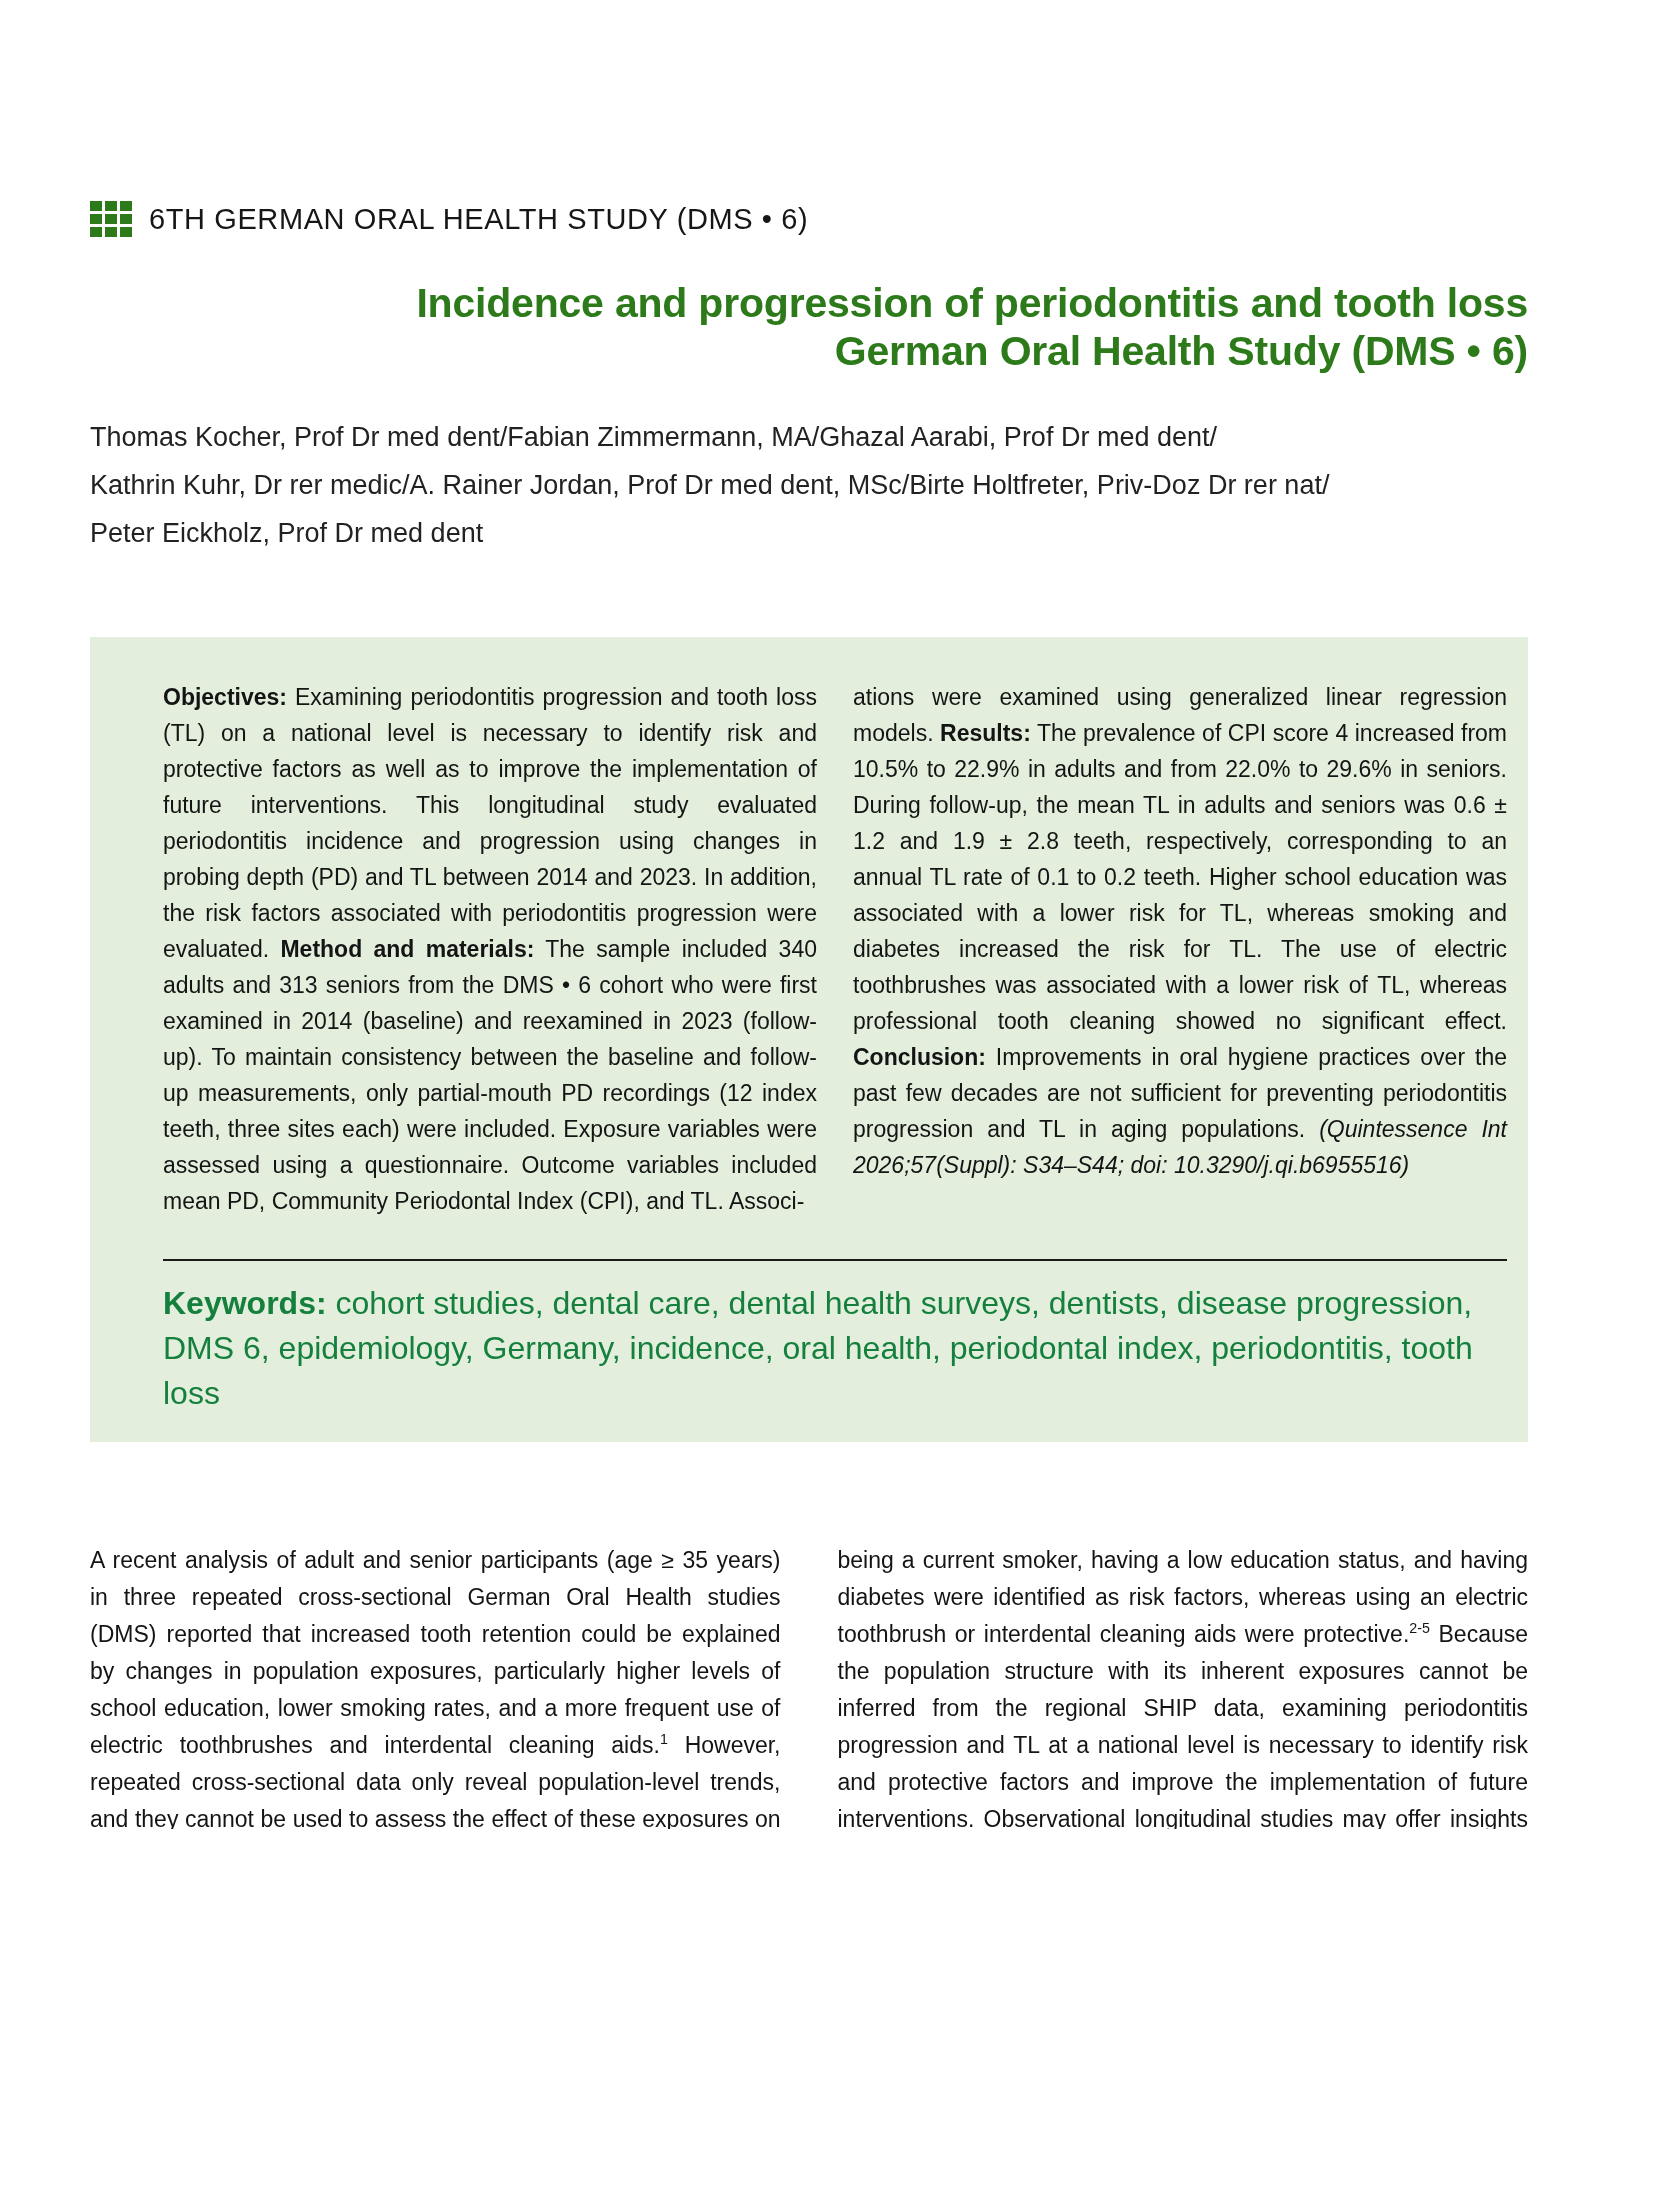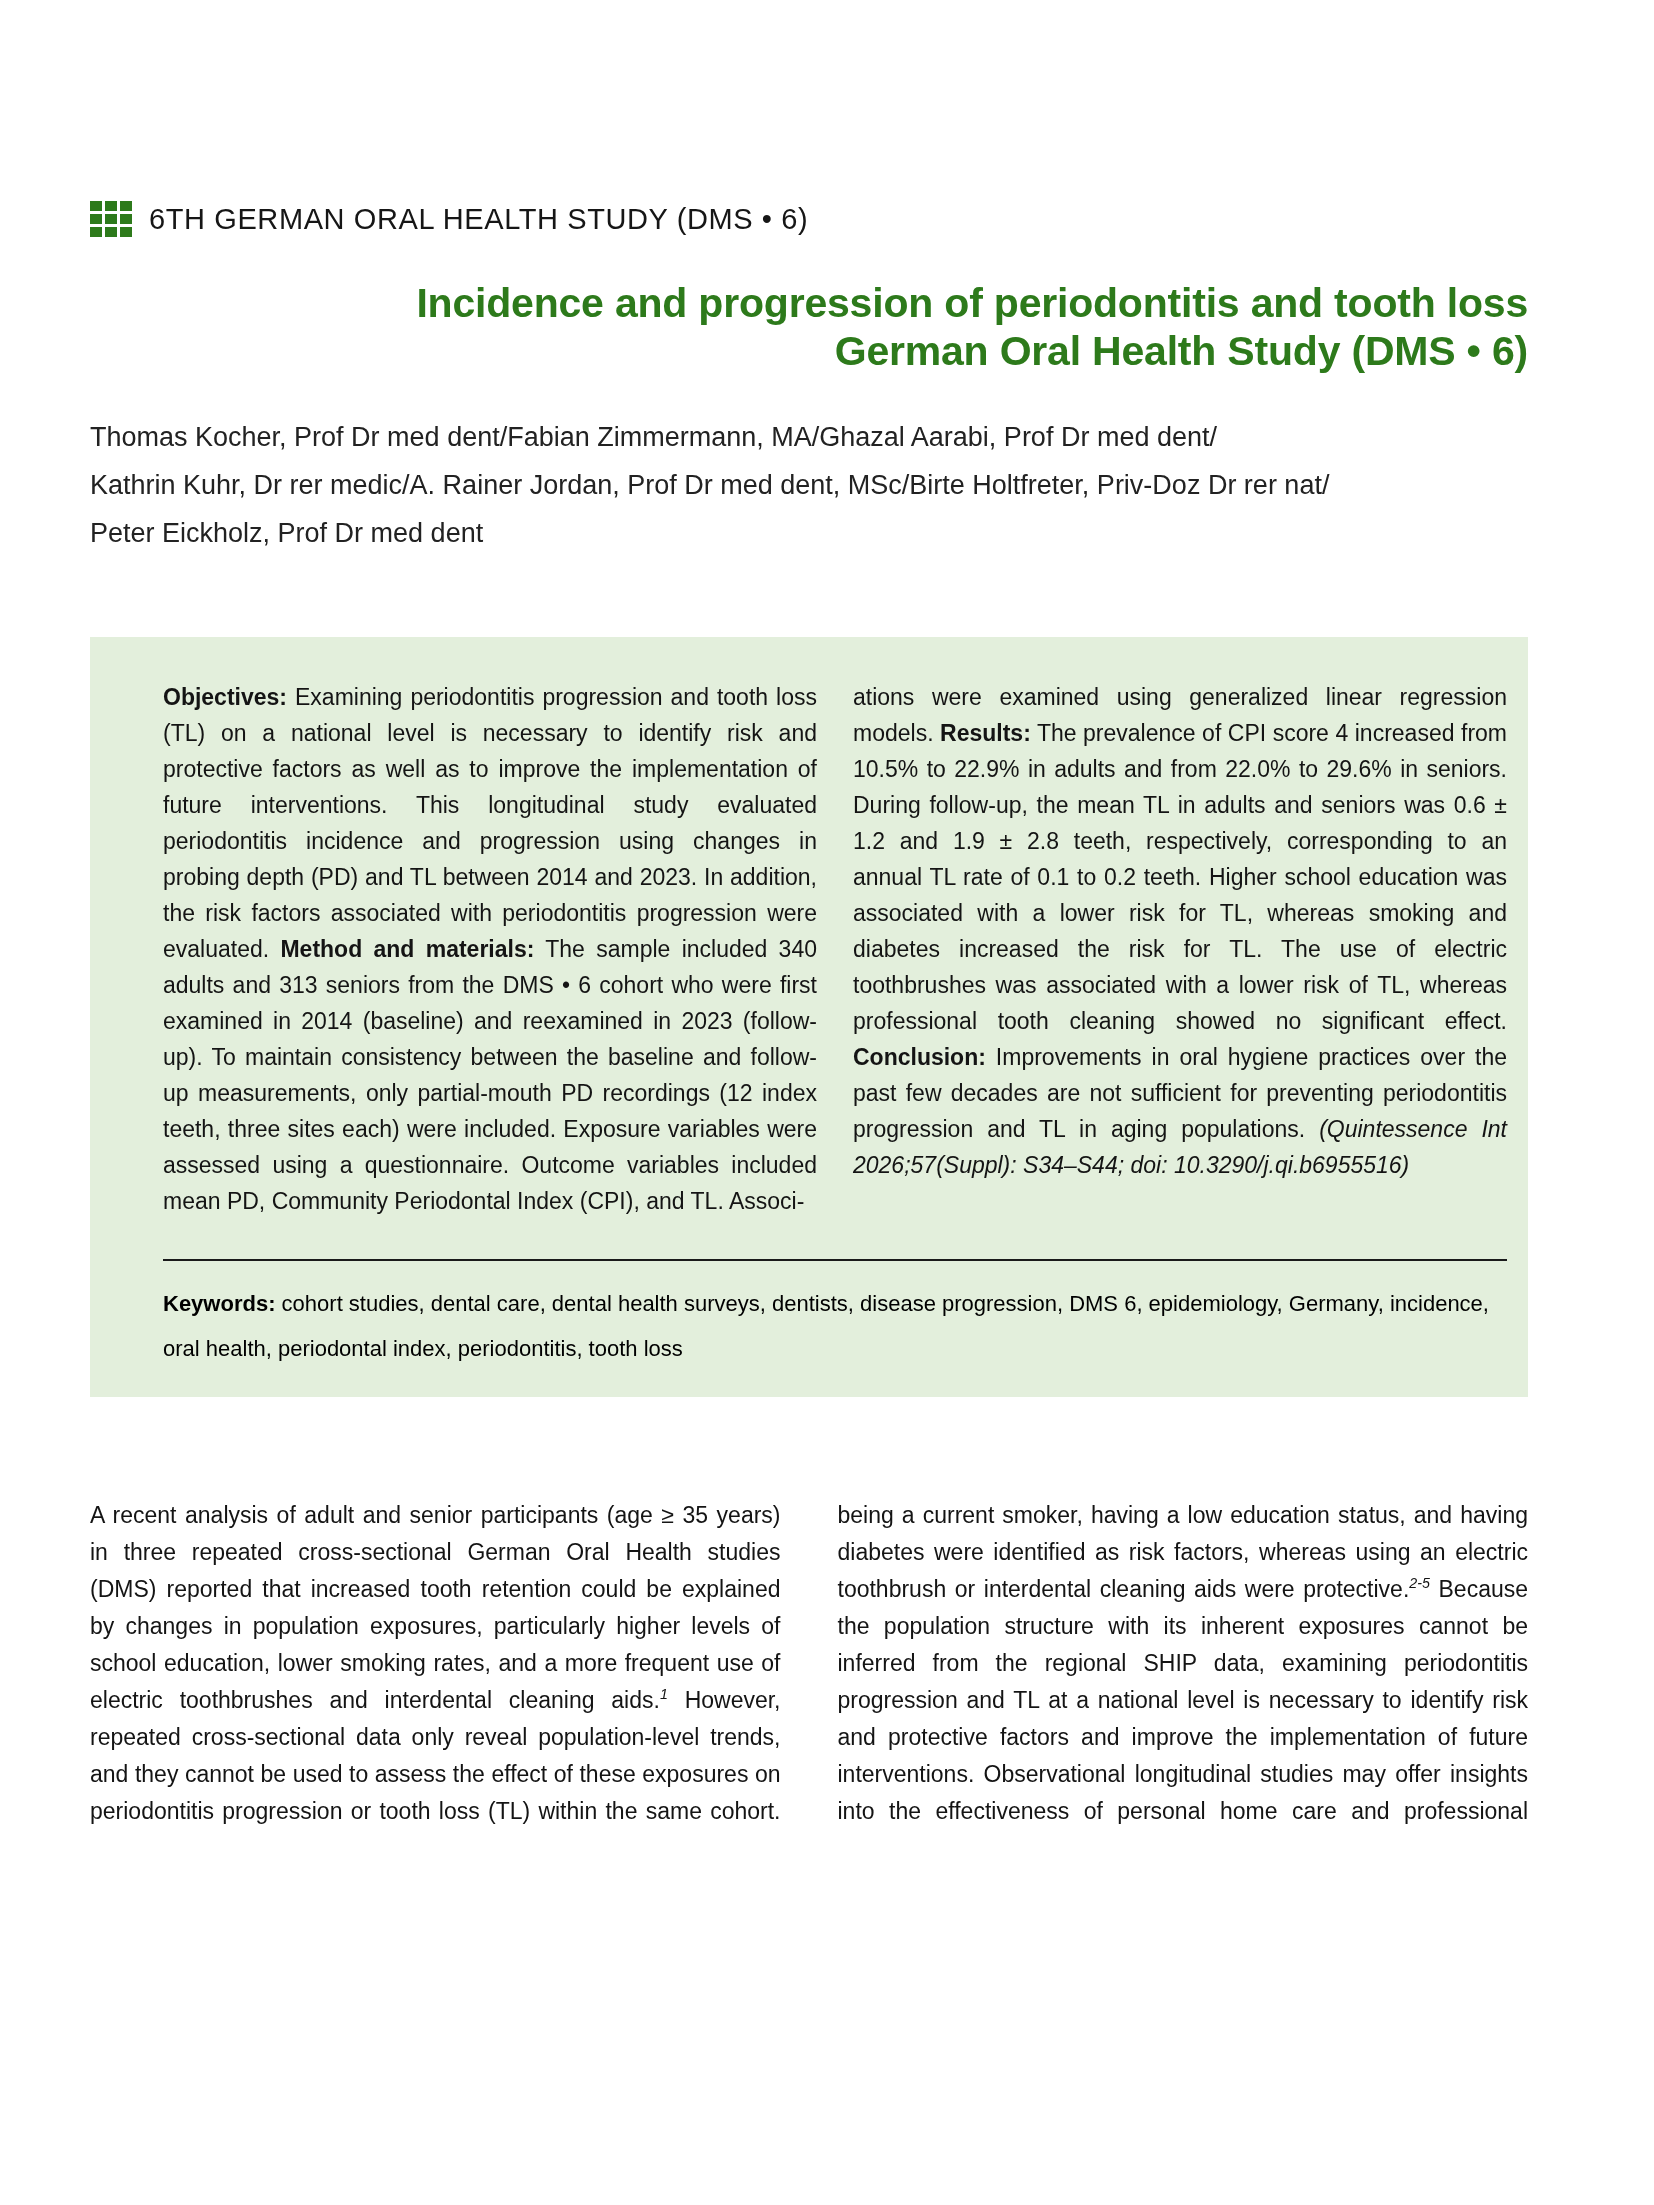--- a/index.html
+++ b/index.html
@@ -34,27 +34,27 @@
     margin-top:80px;
     background:#e3efdc;
     padding:42px 21px 26px 73px;
     box-sizing:border-box;
   }
   .abs-cols{display:flex; gap:36px; font-size:23px; line-height:36px; text-align:justify; color:#141414;}
   .abs-cols p{flex:1; margin:0;}
   .abs-cols b{font-weight:700;}
   .abs-cols .cite{font-style:italic;}
   .kw-rule{border:none; border-top:2px solid #1a1a1a; margin:40px 0 0 0;}
-  .keywords{margin:20px 0 0 0; font-size:22px; line-height:45px; color:#000000;}
+  .keywords{margin:20px 0 0 0; font-size:32px; line-height:45px; color:#15803d;}
   .keywords b{font-weight:700;}
 
   
   .body-cols{margin-top:100px; display:flex; gap:57px; font-size:23px; line-height:37px; text-align:justify; color:#141414;}
   .body-cols p{flex:1; margin:0;}
-  sup{font-size:0.62em; line-height:0; vertical-align:super; letter-spacing:0;font-style:italic;}
+  sup{font-size:0.62em; line-height:0; vertical-align:super; letter-spacing:0;}
 
   
   .page-footer{
     position:absolute; left:90px; right:126px; top:2100px;
     display:flex; justify-content:space-between; align-items:center;
   }
   .pagenum{font-size:37px; font-weight:700; color:#111111;text-align:right;}
   .journal{display:flex; align-items:flex-end;}
   .journal .q{font-size:25px; font-weight:700; color:#2d7a1b; letter-spacing:0.8px;}
   .journal .intl{font-size:25px; font-weight:400; color:#161616; letter-spacing:0.8px; margin-left:12px;}

